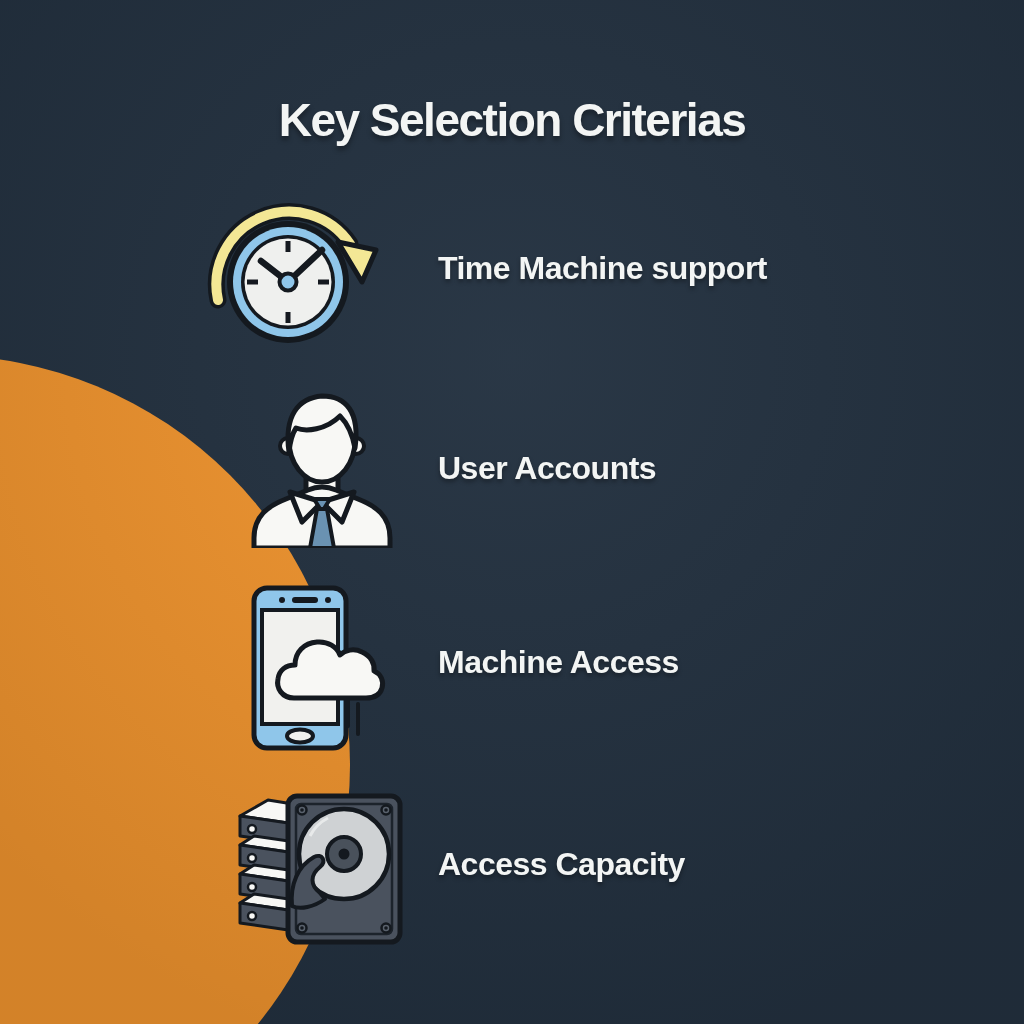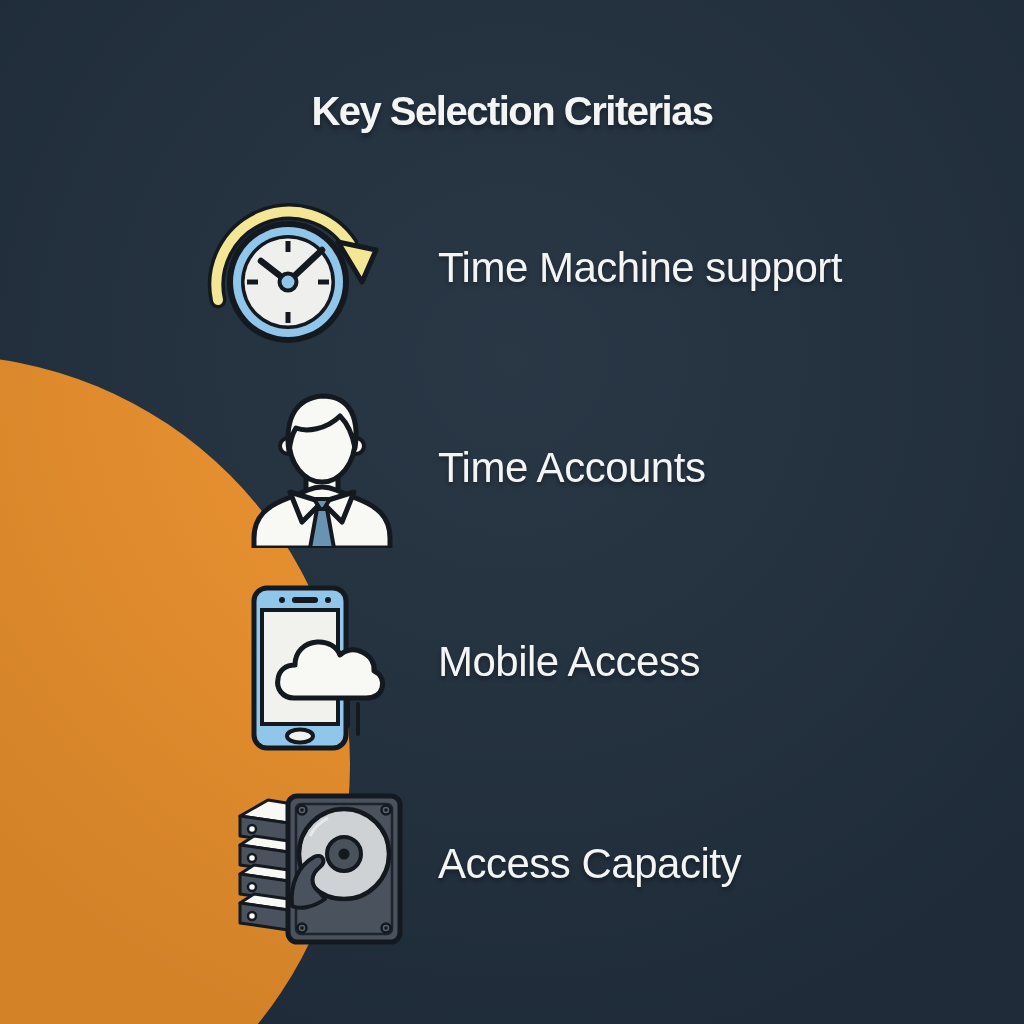--- a/index.html
+++ b/index.html
@@ -19,30 +19,30 @@
     left: -470px; top: 355px;
     width: 820px; height: 820px;
     border-radius: 50%;
     background: var(--circle, #F0942E);
   }
   .title {
     position: absolute;
     left: 0; right: 0; top: 62px;
     text-align: center;
     color: var(--text, #F3F5F4);
-    font-size: 40px; font-weight: 700;
+    font-size: 46px; font-weight: 700;
     letter-spacing: -1.5px;
     text-shadow: 0 4px 5px rgba(0,0,0,0.35);
   }
   .row-label {
     position: absolute;
     left: 438px;
     transform: translateY(-50%);
     color: var(--text, #F3F5F4);
-    font-size: 42px; font-weight: 400;
+    font-size: 32px; font-weight: 700;
     letter-spacing: -0.5px;
     white-space: nowrap;
     text-shadow: 0 3px 4px rgba(0,0,0,0.35);
   }
   .label-1 { top: 268px; }
   .label-2 { top: 468px; }
   .label-3 { top: 662px; }
   .label-4 { top: 864px; }
   .icon { position: absolute; }
   .icon-1 { left: 200px; top: 192px; }
@@ -136,17 +136,17 @@
       <circle cx="156" cy="142" r="1.8" style="fill:var(--dark-outline)"></circle>
       <circle cx="114" cy="68" r="45" style="fill:var(--platter);stroke:var(--dark-outline)" stroke-width="4.5"></circle>
       <path d="M 80 50 A 42 42 0 0 1 98 32" fill="none" stroke="#f2f3f3" stroke-width="3" opacity="0.7"></path>
       <circle cx="114" cy="68" r="17" fill="#49515b" style="stroke:var(--dark-outline)" stroke-width="4"></circle>
       <circle cx="114" cy="68" r="5.5" style="fill:var(--dark-outline)"></circle>
       <path d="M 62 120 C 60 98 68 80 84 71 C 92 67 97 75 90 81 C 80 89 80 99 90 107 L 95 113 C 84 121 70 124 62 120 Z" style="fill:var(--drive-body);stroke:var(--dark-outline)" stroke-width="4" stroke-linejoin="round"></path>
     </g>
   </svg>
 
   <div class="row-label label-1">Time Machine support</div>
-  <div class="row-label label-2">Time Accounts</div>
-  <div class="row-label label-3">Mobile Access</div>
+  <div class="row-label label-2">User Accounts</div>
+  <div class="row-label label-3">Machine Access</div>
   <div class="row-label label-4">Access Capacity</div>
 
 </div>
 
 </body></html>

